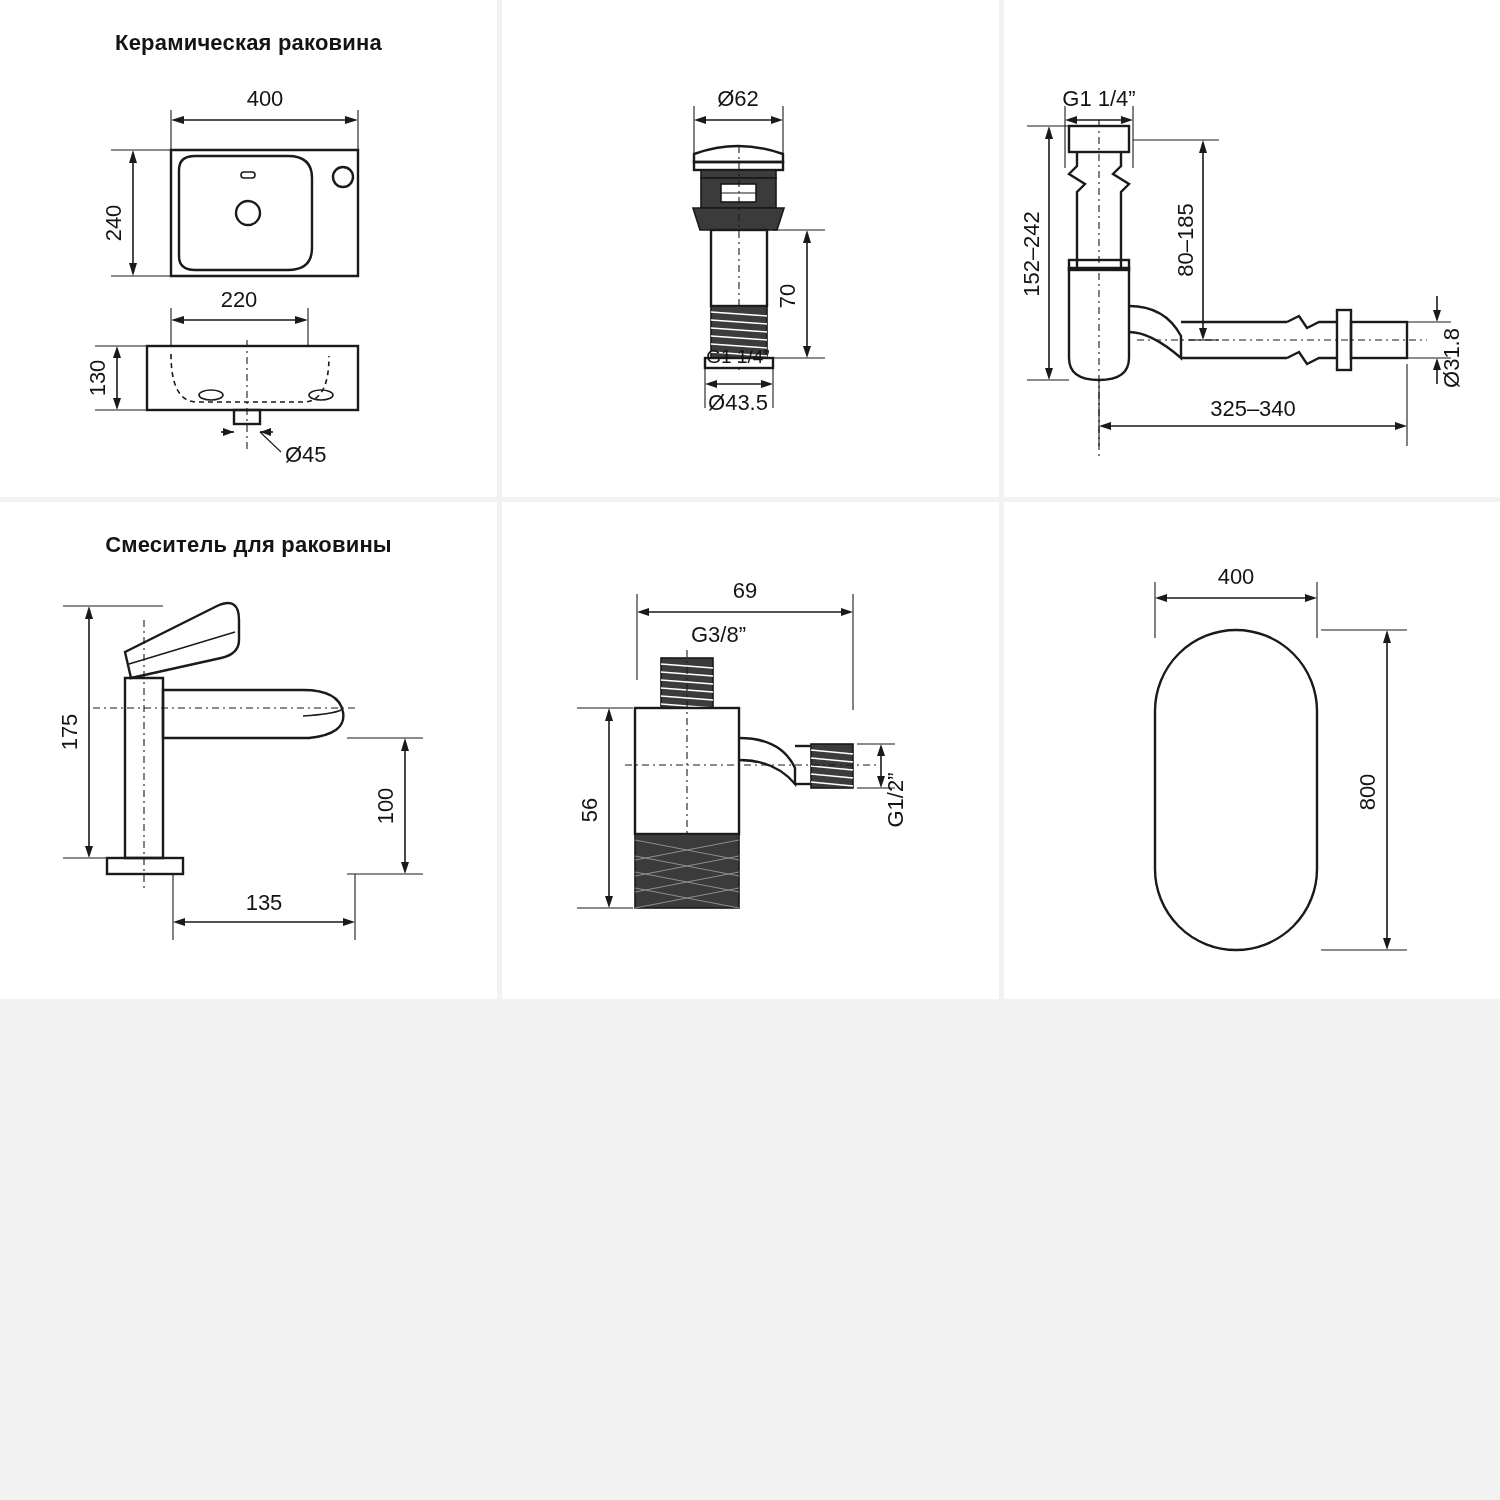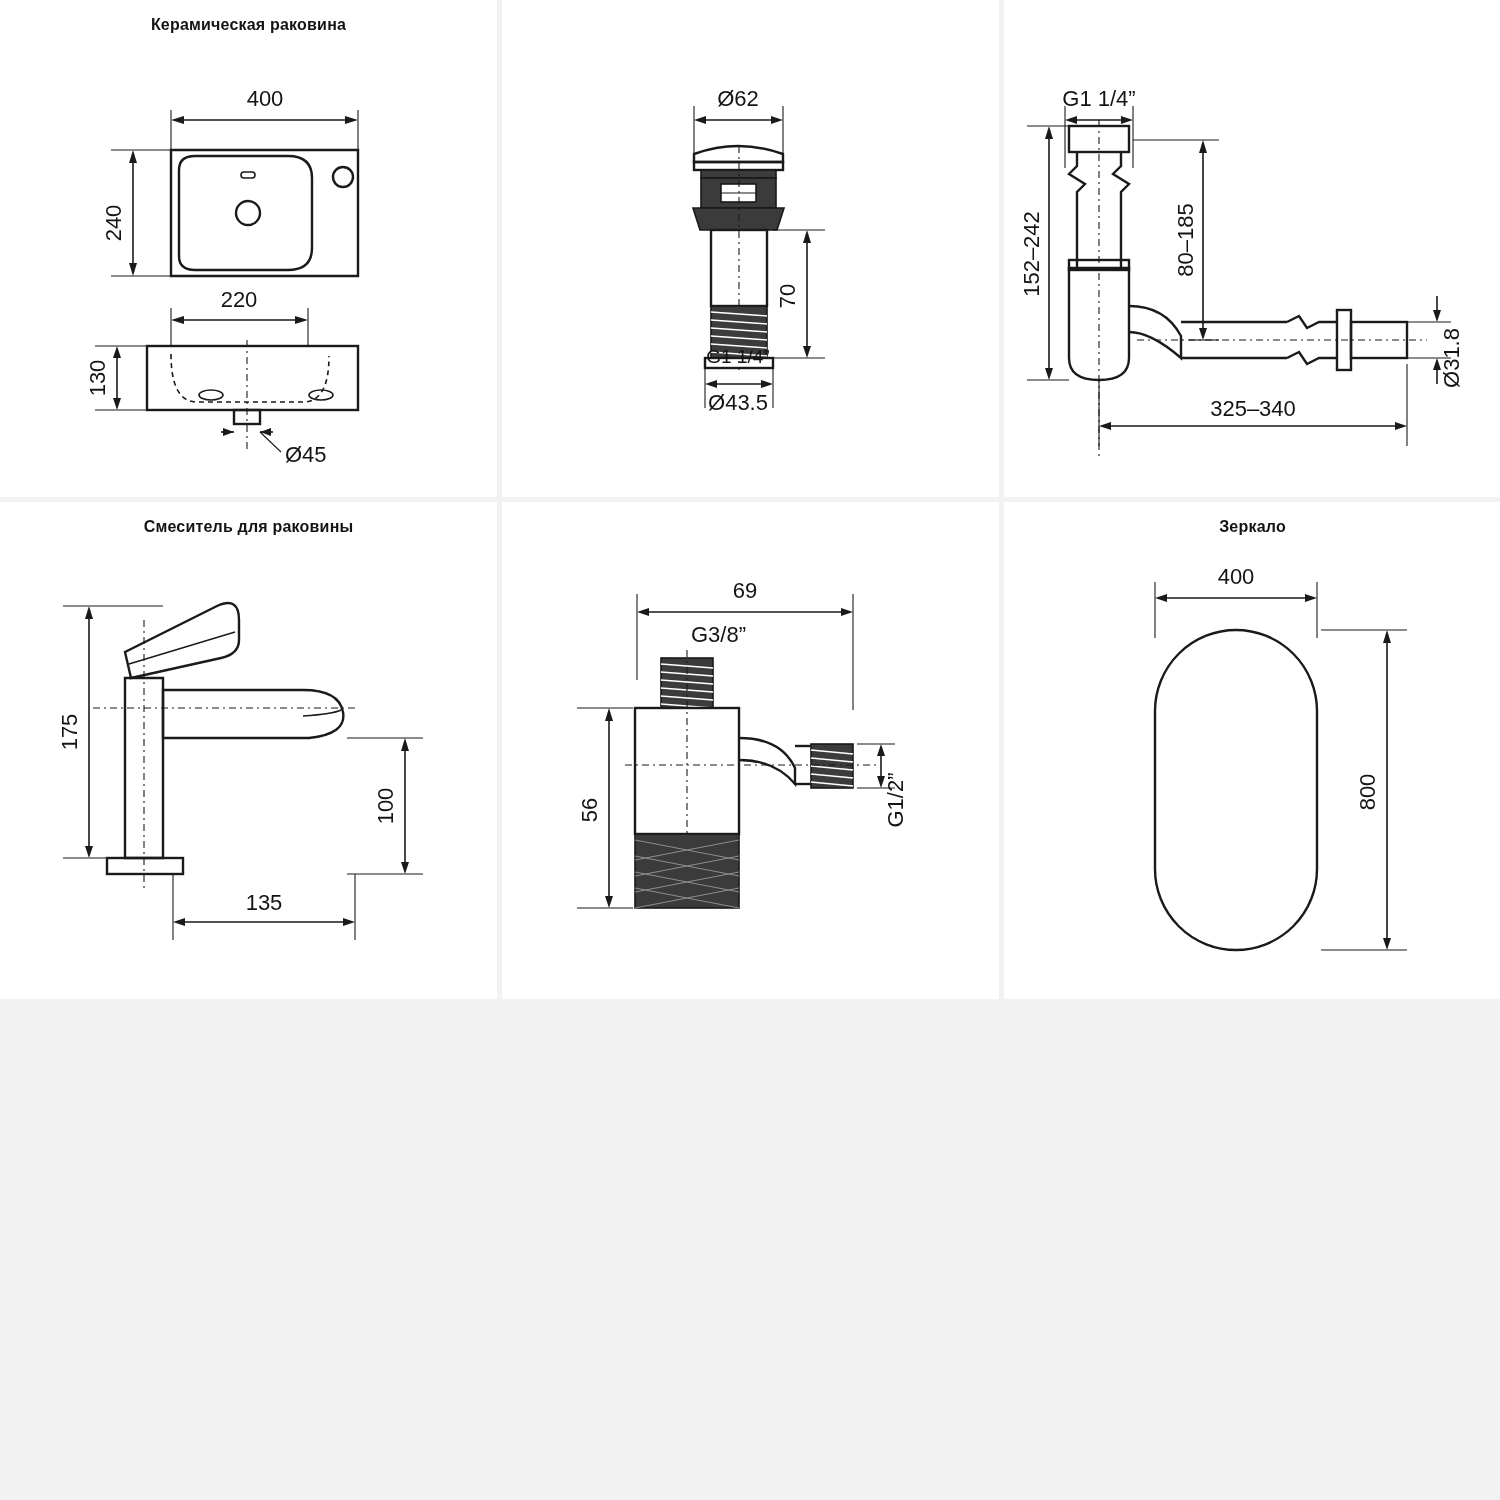--- a/index.html
+++ b/index.html
@@ -1,19 +1,19 @@
 <!DOCTYPE html>
 <html><head>
 <meta charset="utf-8">
 <style>
   html,body{margin:0;padding:0;background:#f2f2f2;}
   body{width:1500px;height:1500px;font-family:"Liberation Sans",sans-serif;color:#1a1a1a;}
   .grid{display:grid;grid-template-columns:497px 497px 497px;grid-template-rows:497px 497px;gap:5px;}
   .cell{background:#ffffff;position:relative;overflow:hidden;}
-  .cell-title{position:absolute;top:0;left:0;right:0;text-align:center;font-size:16px;font-weight:bold;letter-spacing:.2px;padding-top:16px;color:#141414;}
+  .cell-title{position:absolute;top:0;left:0;right:0;text-align:center;font-size:22px;font-weight:bold;letter-spacing:.2px;padding-top:30px;color:#141414;}
   .svgwrap{position:absolute;top:58px;left:3px;width:100%;height:439px;}
   svg{display:block;width:100%;height:100%;}
   .ln{stroke:#1a1a1a;fill:none;}
   .lw2{stroke-width:2.4;}
   .lw15{stroke-width:1.6;}
   .lw1{stroke-width:1.1;}
   .dash{stroke-dasharray:7 4 2 4;}
   .dash2{stroke-dasharray:5 4;}
   .txt{font-family:"Liberation Sans",sans-serif;font-size:22px;fill:#141414;}
   .txtS{font-family:"Liberation Sans",sans-serif;font-size:19px;fill:#141414;}
@@ -311,21 +311,20 @@
         <line class="ln lw1" x1="72" y1="348" x2="128" y2="348"></line>
         <line class="ln lw15" x1="104" y1="152" x2="104" y2="344"></line>
         <polygon class="fillk" points="104,148 100,161 108,161"></polygon>
         <polygon class="fillk" points="104,348 100,336 108,336"></polygon>
         <text class="txt" x="92" y="250" text-anchor="middle" transform="rotate(-90 92 250)">56</text>
       </svg>
     </div>
   </div>
 
   <div class="cell">
-    <div class="cell-title">Зеркало</div>
     <div class="svgwrap">
       <svg viewBox="0 0 497 439" preserveAspectRatio="xMidYMid meet">
 
         <line class="ln lw1" x1="148" y1="22" x2="148" y2="78"></line>
         <line class="ln lw1" x1="310" y1="22" x2="310" y2="78"></line>
         <line class="ln lw15" x1="152" y1="38" x2="306" y2="38"></line>
         <polygon class="fillk" points="148,38 160,34 160,42"></polygon>
         <polygon class="fillk" points="310,38 298,34 298,42"></polygon>
         <text class="txt" x="229" y="24" text-anchor="middle">400</text>
 

